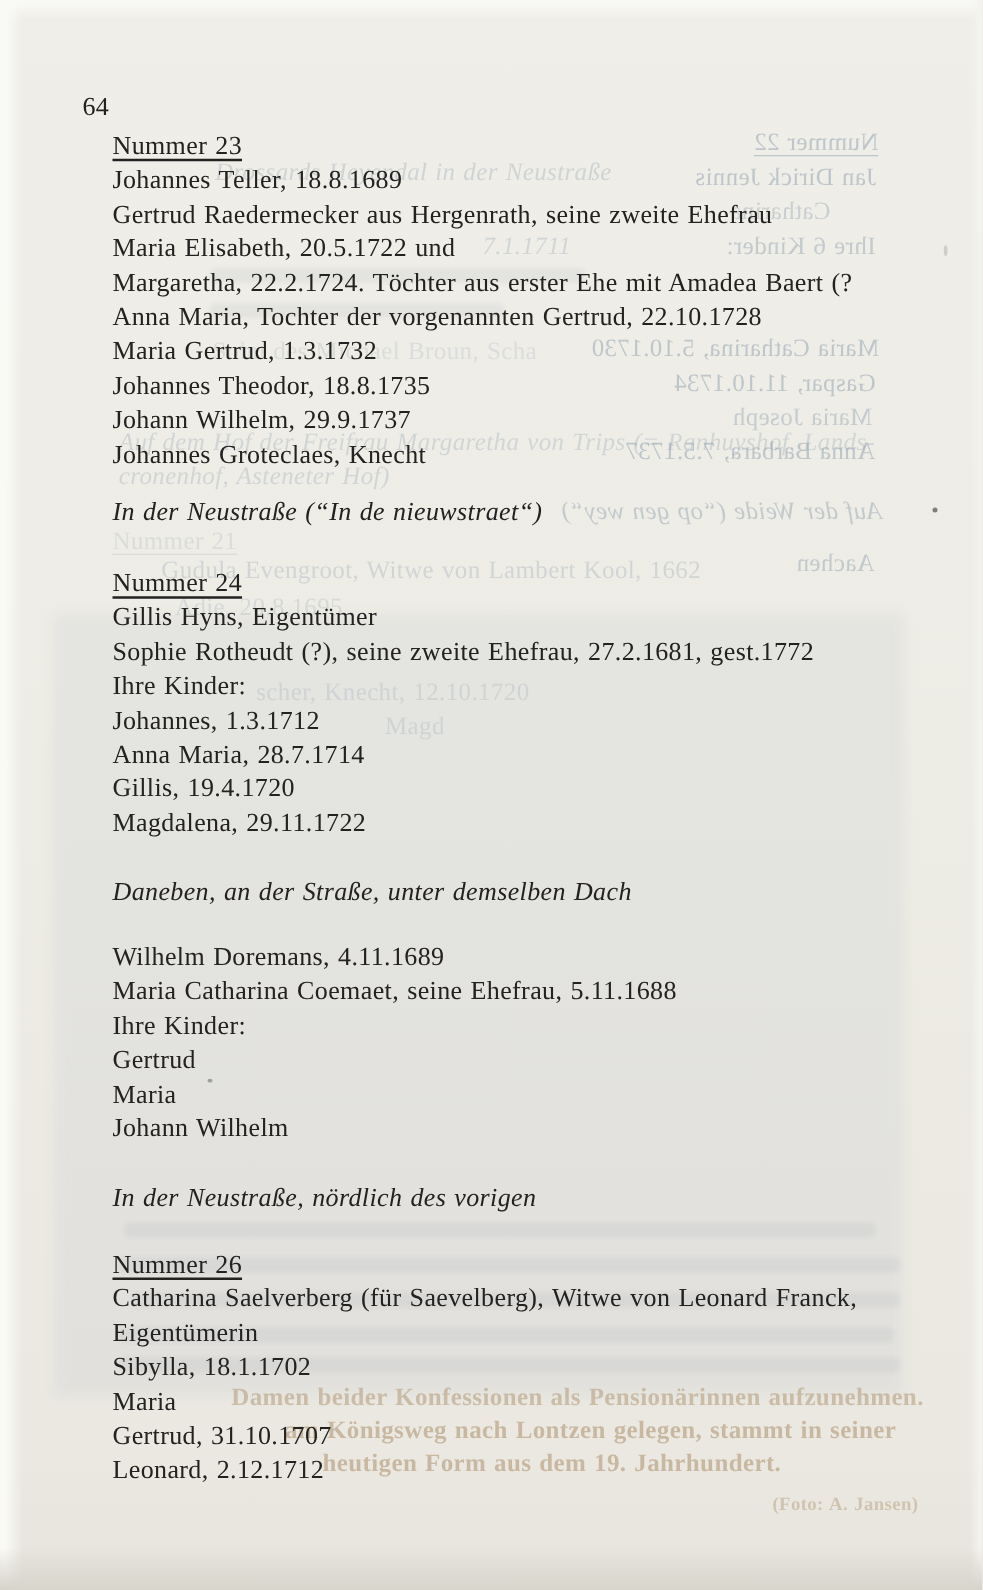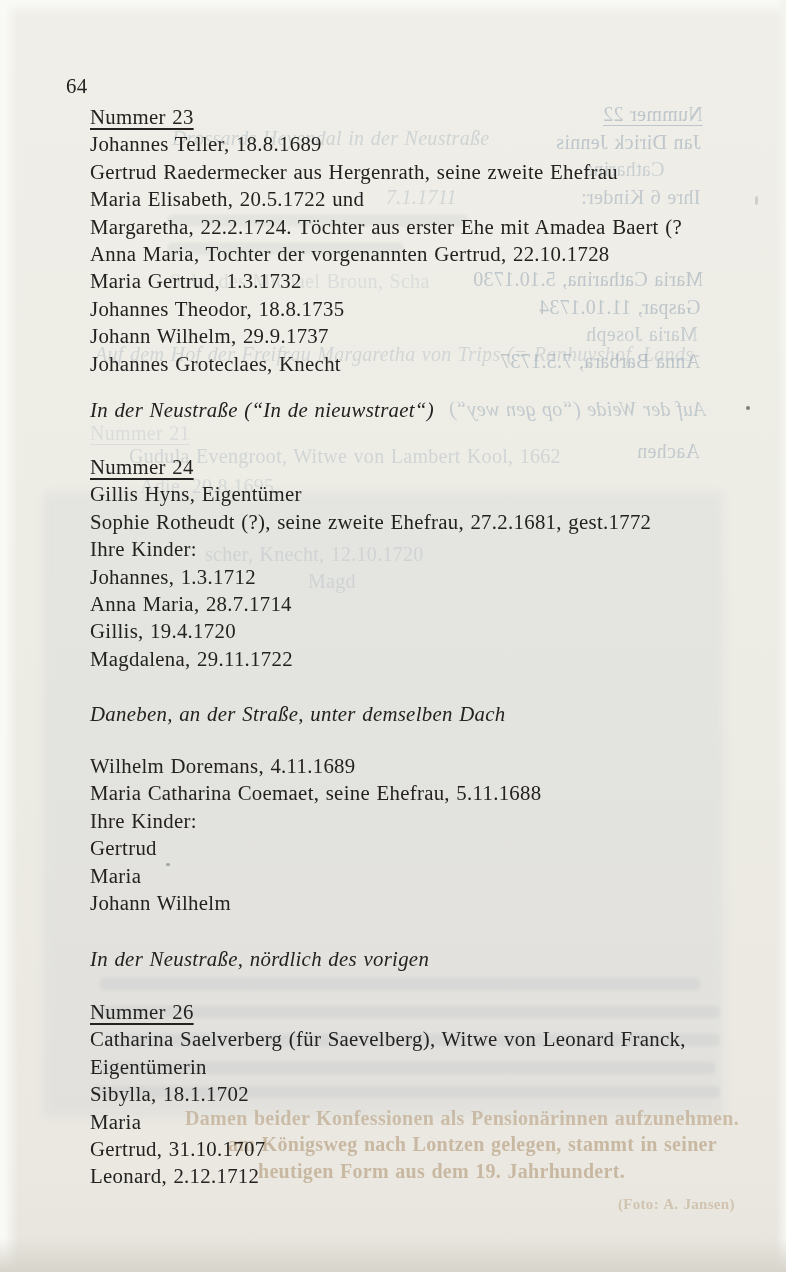--- a/index.html
+++ b/index.html
@@ -49,20 +49,21 @@
       <div class="ghost m" style="right: 85px; top: 129px; opacity: 0.5;">Jan Dirick Jennis</div>
       <div class="ghost m" style="right: 122px; top: 156px; opacity: 0.38;">Catharina</div>
       <div class="ghost m" style="right: 86px; top: 184px; opacity: 0.45;">Ihre 6 Kinder:</div>
       <div class="ghost i" style="left: 386px; top: 184px; opacity: 0.3;">7.1.1711</div>
       <div class="ghost " style="left: 170px; top: 268px; opacity: 0.2;">Sohn des Michael Broun, Scha</div>
       <div class="ghost m" style="right: 83px; top: 266px; opacity: 0.5;">Maria Catharina, 5.10.1730</div>
       <div class="ghost m" style="right: 86px; top: 294px; opacity: 0.5;">Gaspar, 11.10.1734</div>
       <div class="ghost m" style="right: 88px; top: 321px; opacity: 0.42;">Maria Joseph</div>
       <div class="ghost m" style="right: 86px; top: 348px; opacity: 0.5;">Anna Barbara, 7.5.1737</div>
       <div class="ghost i" style="left: 95px; top: 341px; opacity: 0.3; text-align: center;">Auf dem Hof der Freifrau Margaretha von Trips (= Ranhuyshof, Lands-</div>
+      <div class="ghost i" style="left: 95px; top: 368px; opacity: 0.3;">cronenhof, Asteneter Hof)</div>
       <div class="ghost m i" style="right: 80px; top: 396px; opacity: 0.45;">Auf der Weide (“op gen wey“)</div>
       <div class="ghost u" style="left: 90px; top: 420px; opacity: 0.2;">Nummer 21</div>
       <div class="ghost m" style="right: 86px; top: 438px; opacity: 0.45;">Aachen</div>
       <div class="ghost " style="left: 116px; top: 443px; opacity: 0.3; margin-left: 13px;">Gudula Evengroot, Witwe von Lambert Kool, 1662</div>
       <div class="ghost " style="left: 140px; top: 473px; opacity: 0.24;">Adie, 20.8.1695</div>
       <div class="ghost " style="left: 205px; top: 541px; opacity: 0.24;">scher, Knecht, 12.10.1720</div>
       <div class="ghost " style="left: 308px; top: 568px; opacity: 0.24;">Magd</div>
       <div class="ghost b" style="left: 185px; top: 1105px; opacity: 0.45;">Damen beider Konfessionen als Pensionärinnen aufzunehmen.</div>
       <div class="ghost b" style="left: 228px; top: 1131px; opacity: 0.5;">am Königsweg nach Lontzen gelegen, stammt in seiner</div>
       <div class="ghost b" style="left: 258px; top: 1158px; opacity: 0.5;">heutigen Form aus dem 19. Jahrhundert.</div>

